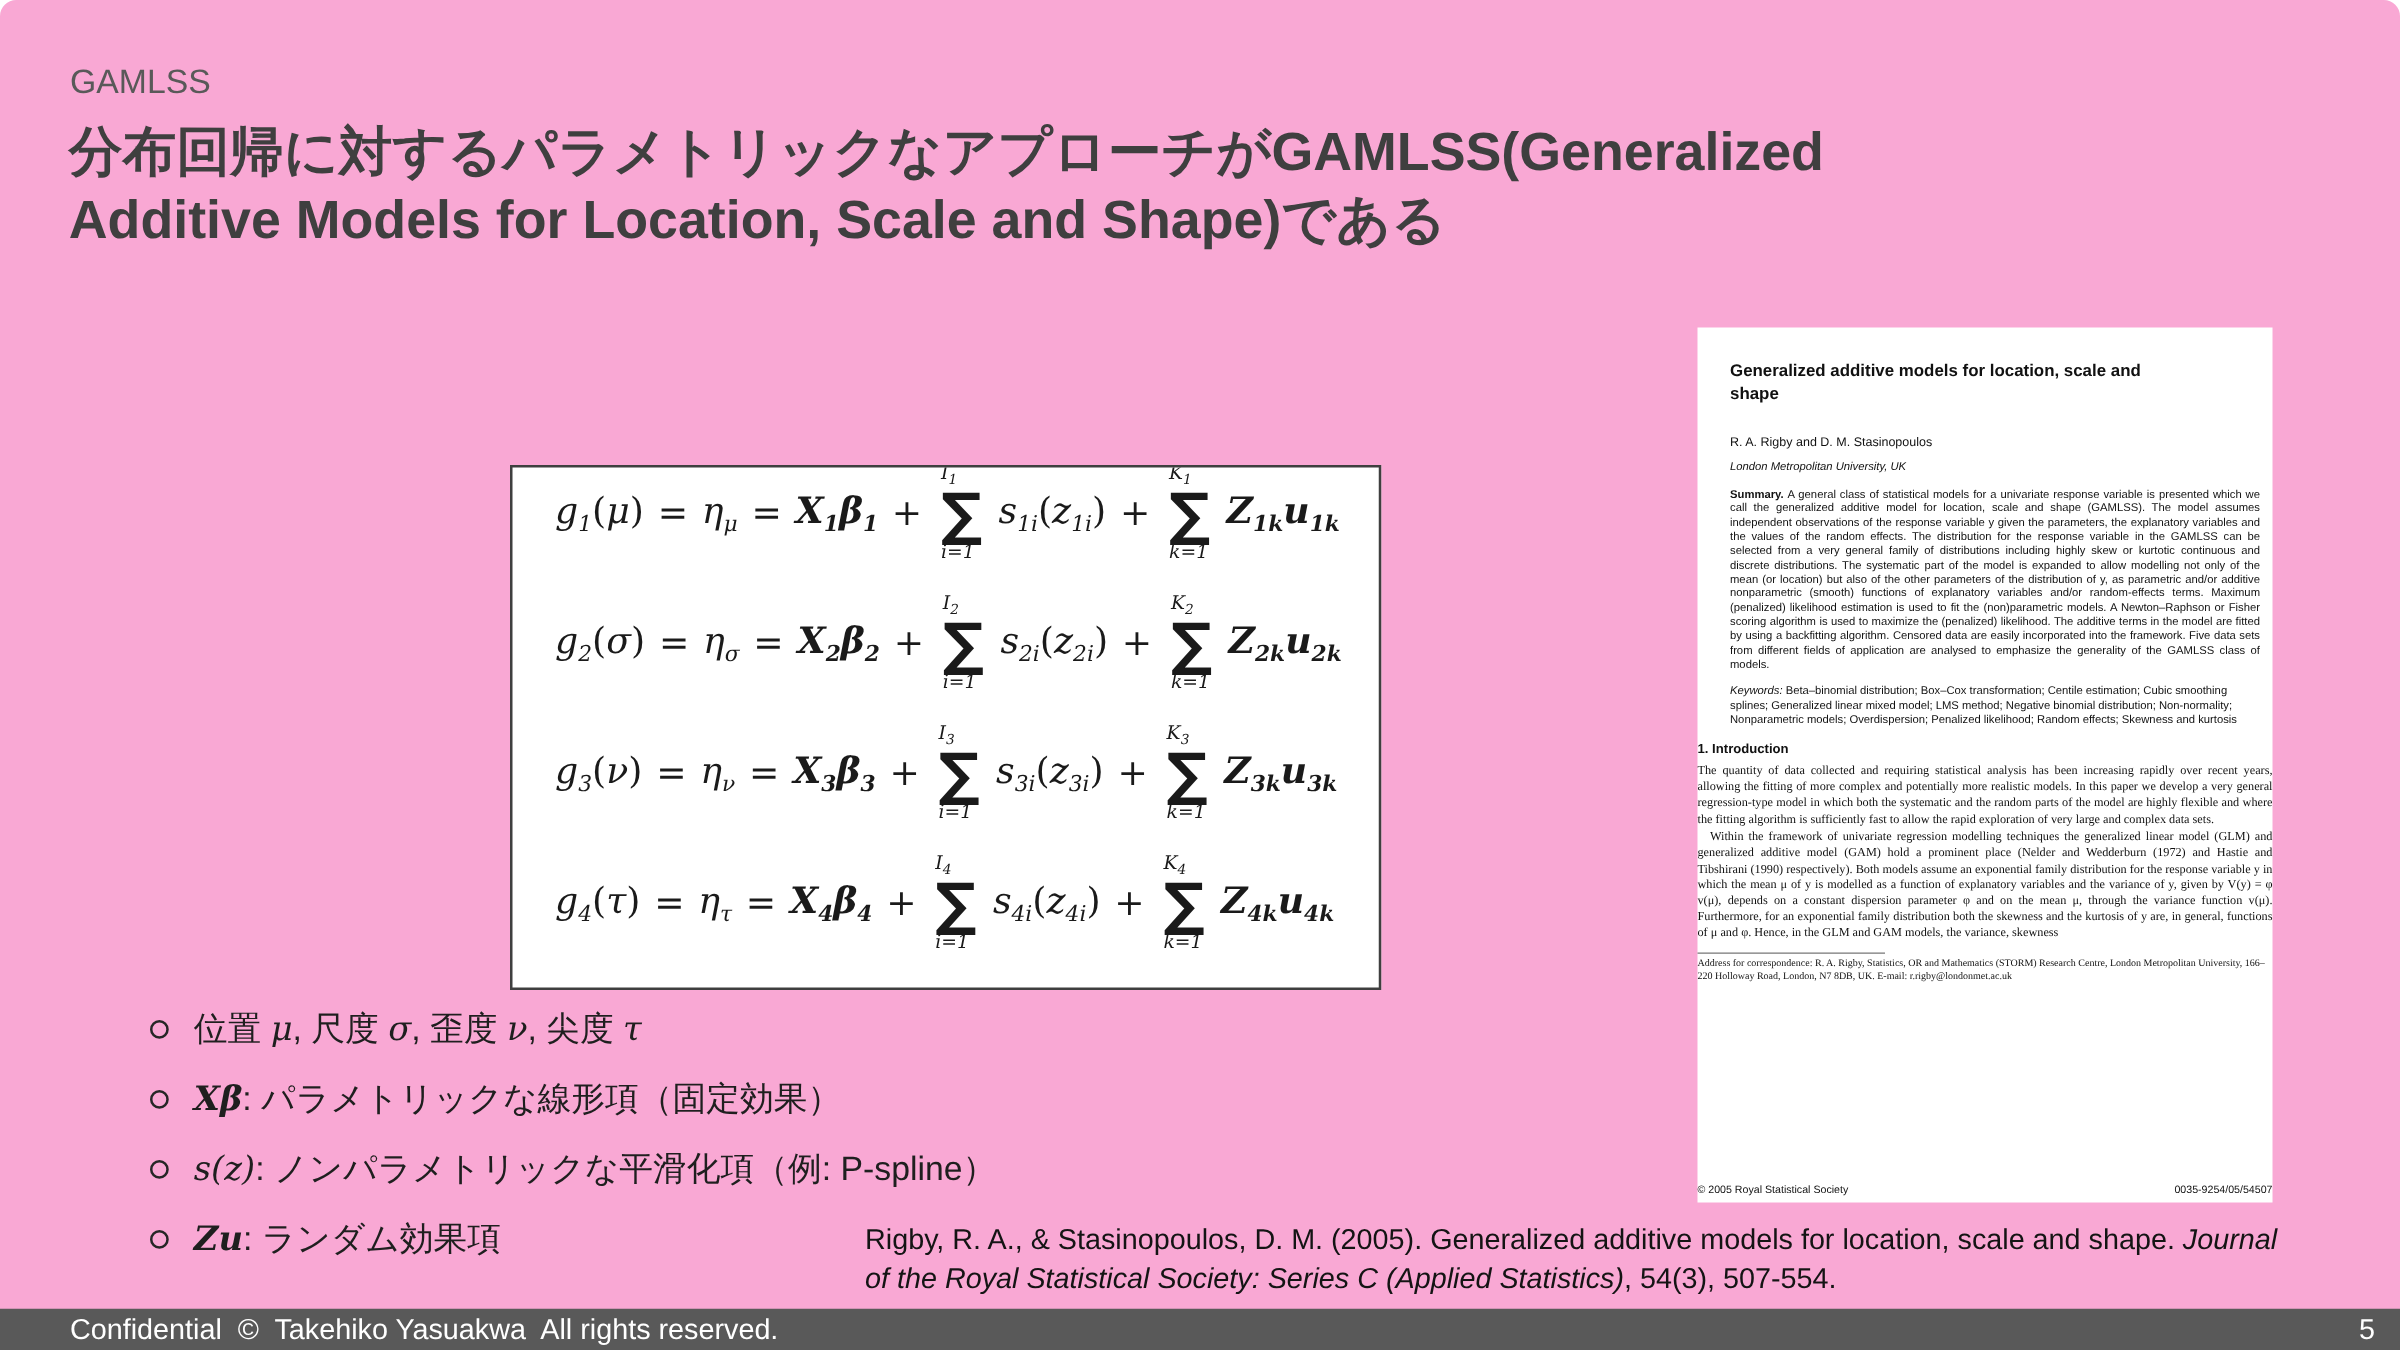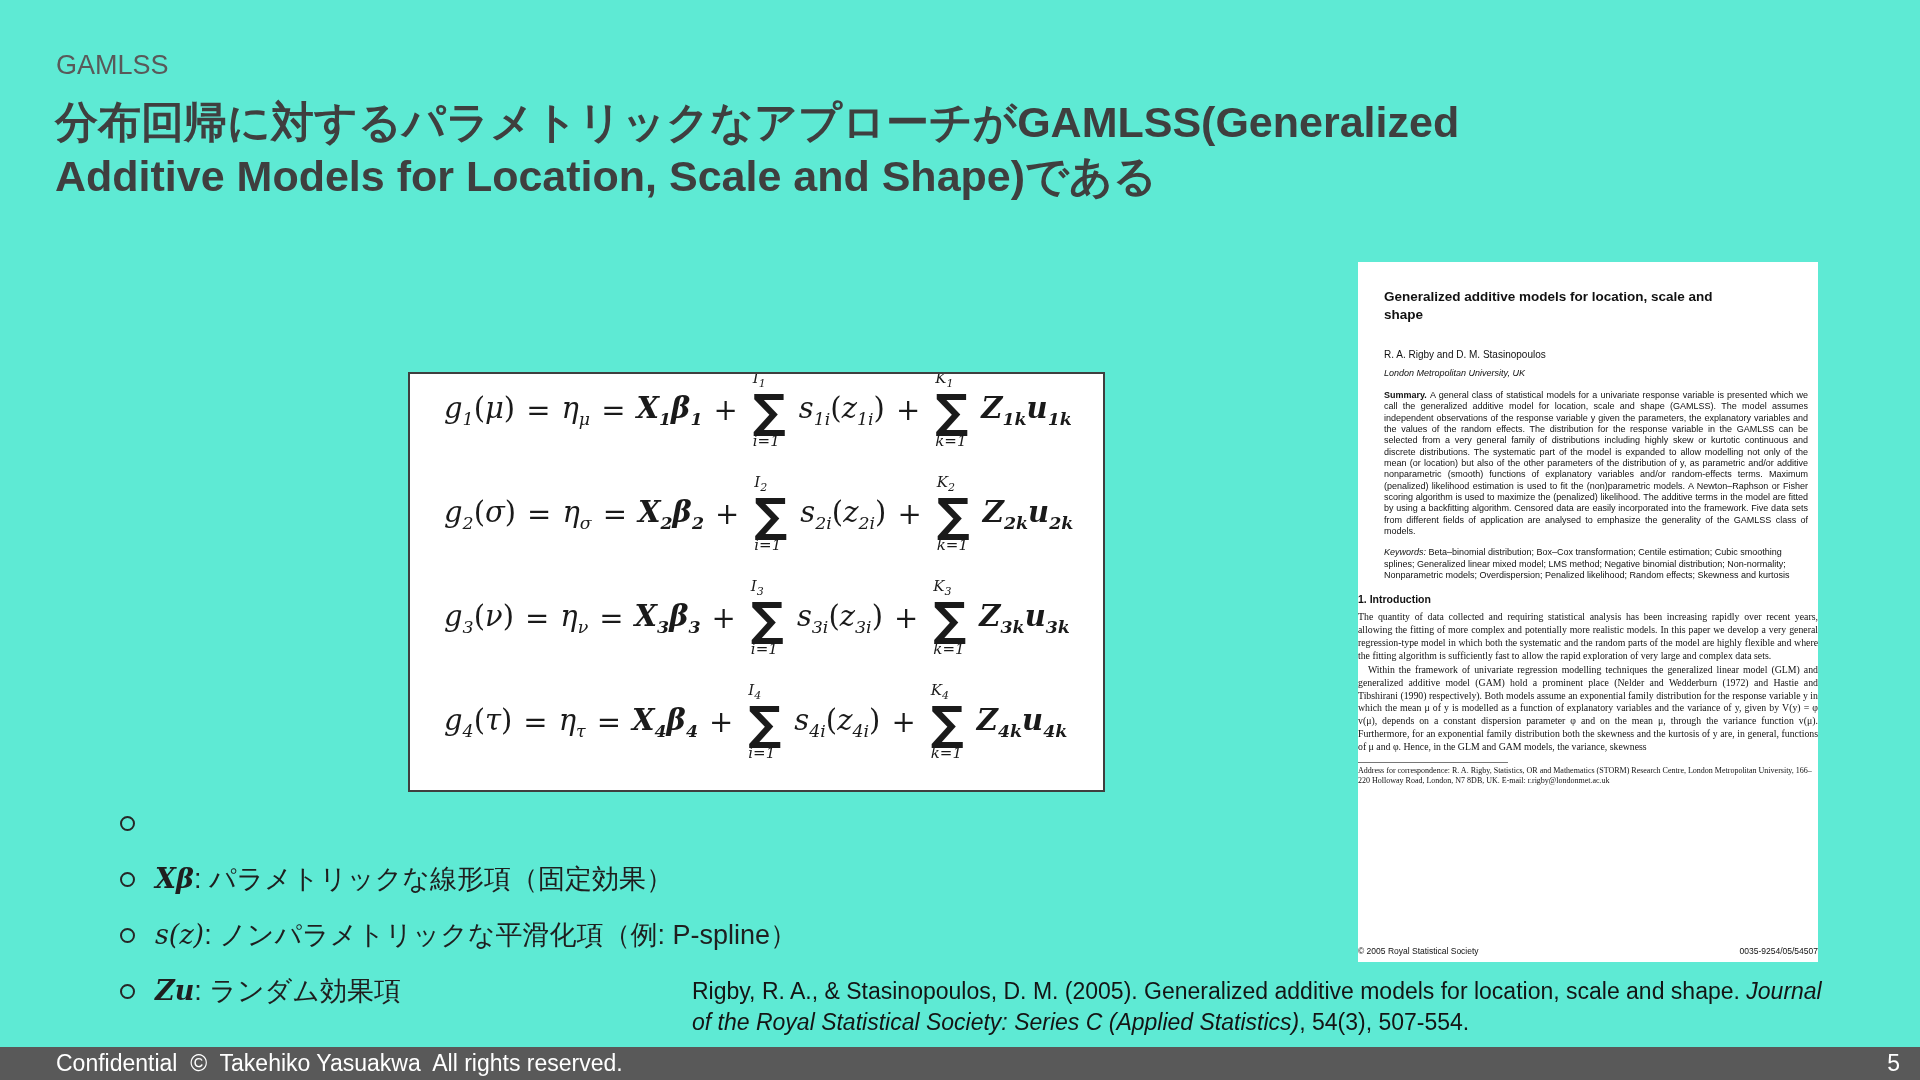--- a/index.html
+++ b/index.html
@@ -2,21 +2,21 @@
 <html><head>
 <meta charset="utf-8">
 <style>
   html,body{margin:0;padding:0;}
   body{
     width:1920px;height:1080px;position:relative;overflow:hidden;
     background:#ffffff;
     font-family:"Liberation Sans","DejaVu Sans",sans-serif;
     color:#1f1f1f;
   }
-  .slide{position:absolute;inset:0;background:#5eead4;}
+  .slide{position:absolute;inset:0;background:#f9a8d4;border-radius:13px;}
 
   .eyebrow{position:absolute;left:56px;top:50px;font-size:27px;color:#595959;}
   .title{
     position:absolute;left:55px;top:96px;width:1480px;
     font-size:43px;font-weight:700;color:#3f3f3f;line-height:1.25;
   }
 
   .def{
     position:absolute;left:68px;top:252px;width:992px;
     border-left:8px solid #a6a6a6;padding-left:24px;
@@ -179,20 +179,21 @@
           <span class="b"><i>Z</i><sub>4k</sub><i>u</i><sub>4k</sub></span>
         </div>
 
     </div>
   </div>
 
   <ul class="bullets">
 
       <li class="bullet">
         <span class="bdot"></span>
+        <span class="btext"><span class="seg-t">位置 </span><span class="seg-m">μ</span><span class="seg-t">, 尺度 </span><span class="seg-m">σ</span><span class="seg-t">, 歪度 </span><span class="seg-m">ν</span><span class="seg-t">, 尖度 </span><span class="seg-m">τ</span></span>
       </li>
 
       <li class="bullet">
         <span class="bdot"></span>
         <span class="btext"><span class="seg-mb">Xβ</span><span class="seg-t">: パラメトリックな線形項（固定効果）</span></span>
       </li>
 
       <li class="bullet">
         <span class="bdot"></span>
         <span class="btext"><span class="seg-m">s(z)</span><span class="seg-t">: ノンパラメトリックな平滑化項（例: P-spline）</span></span>

